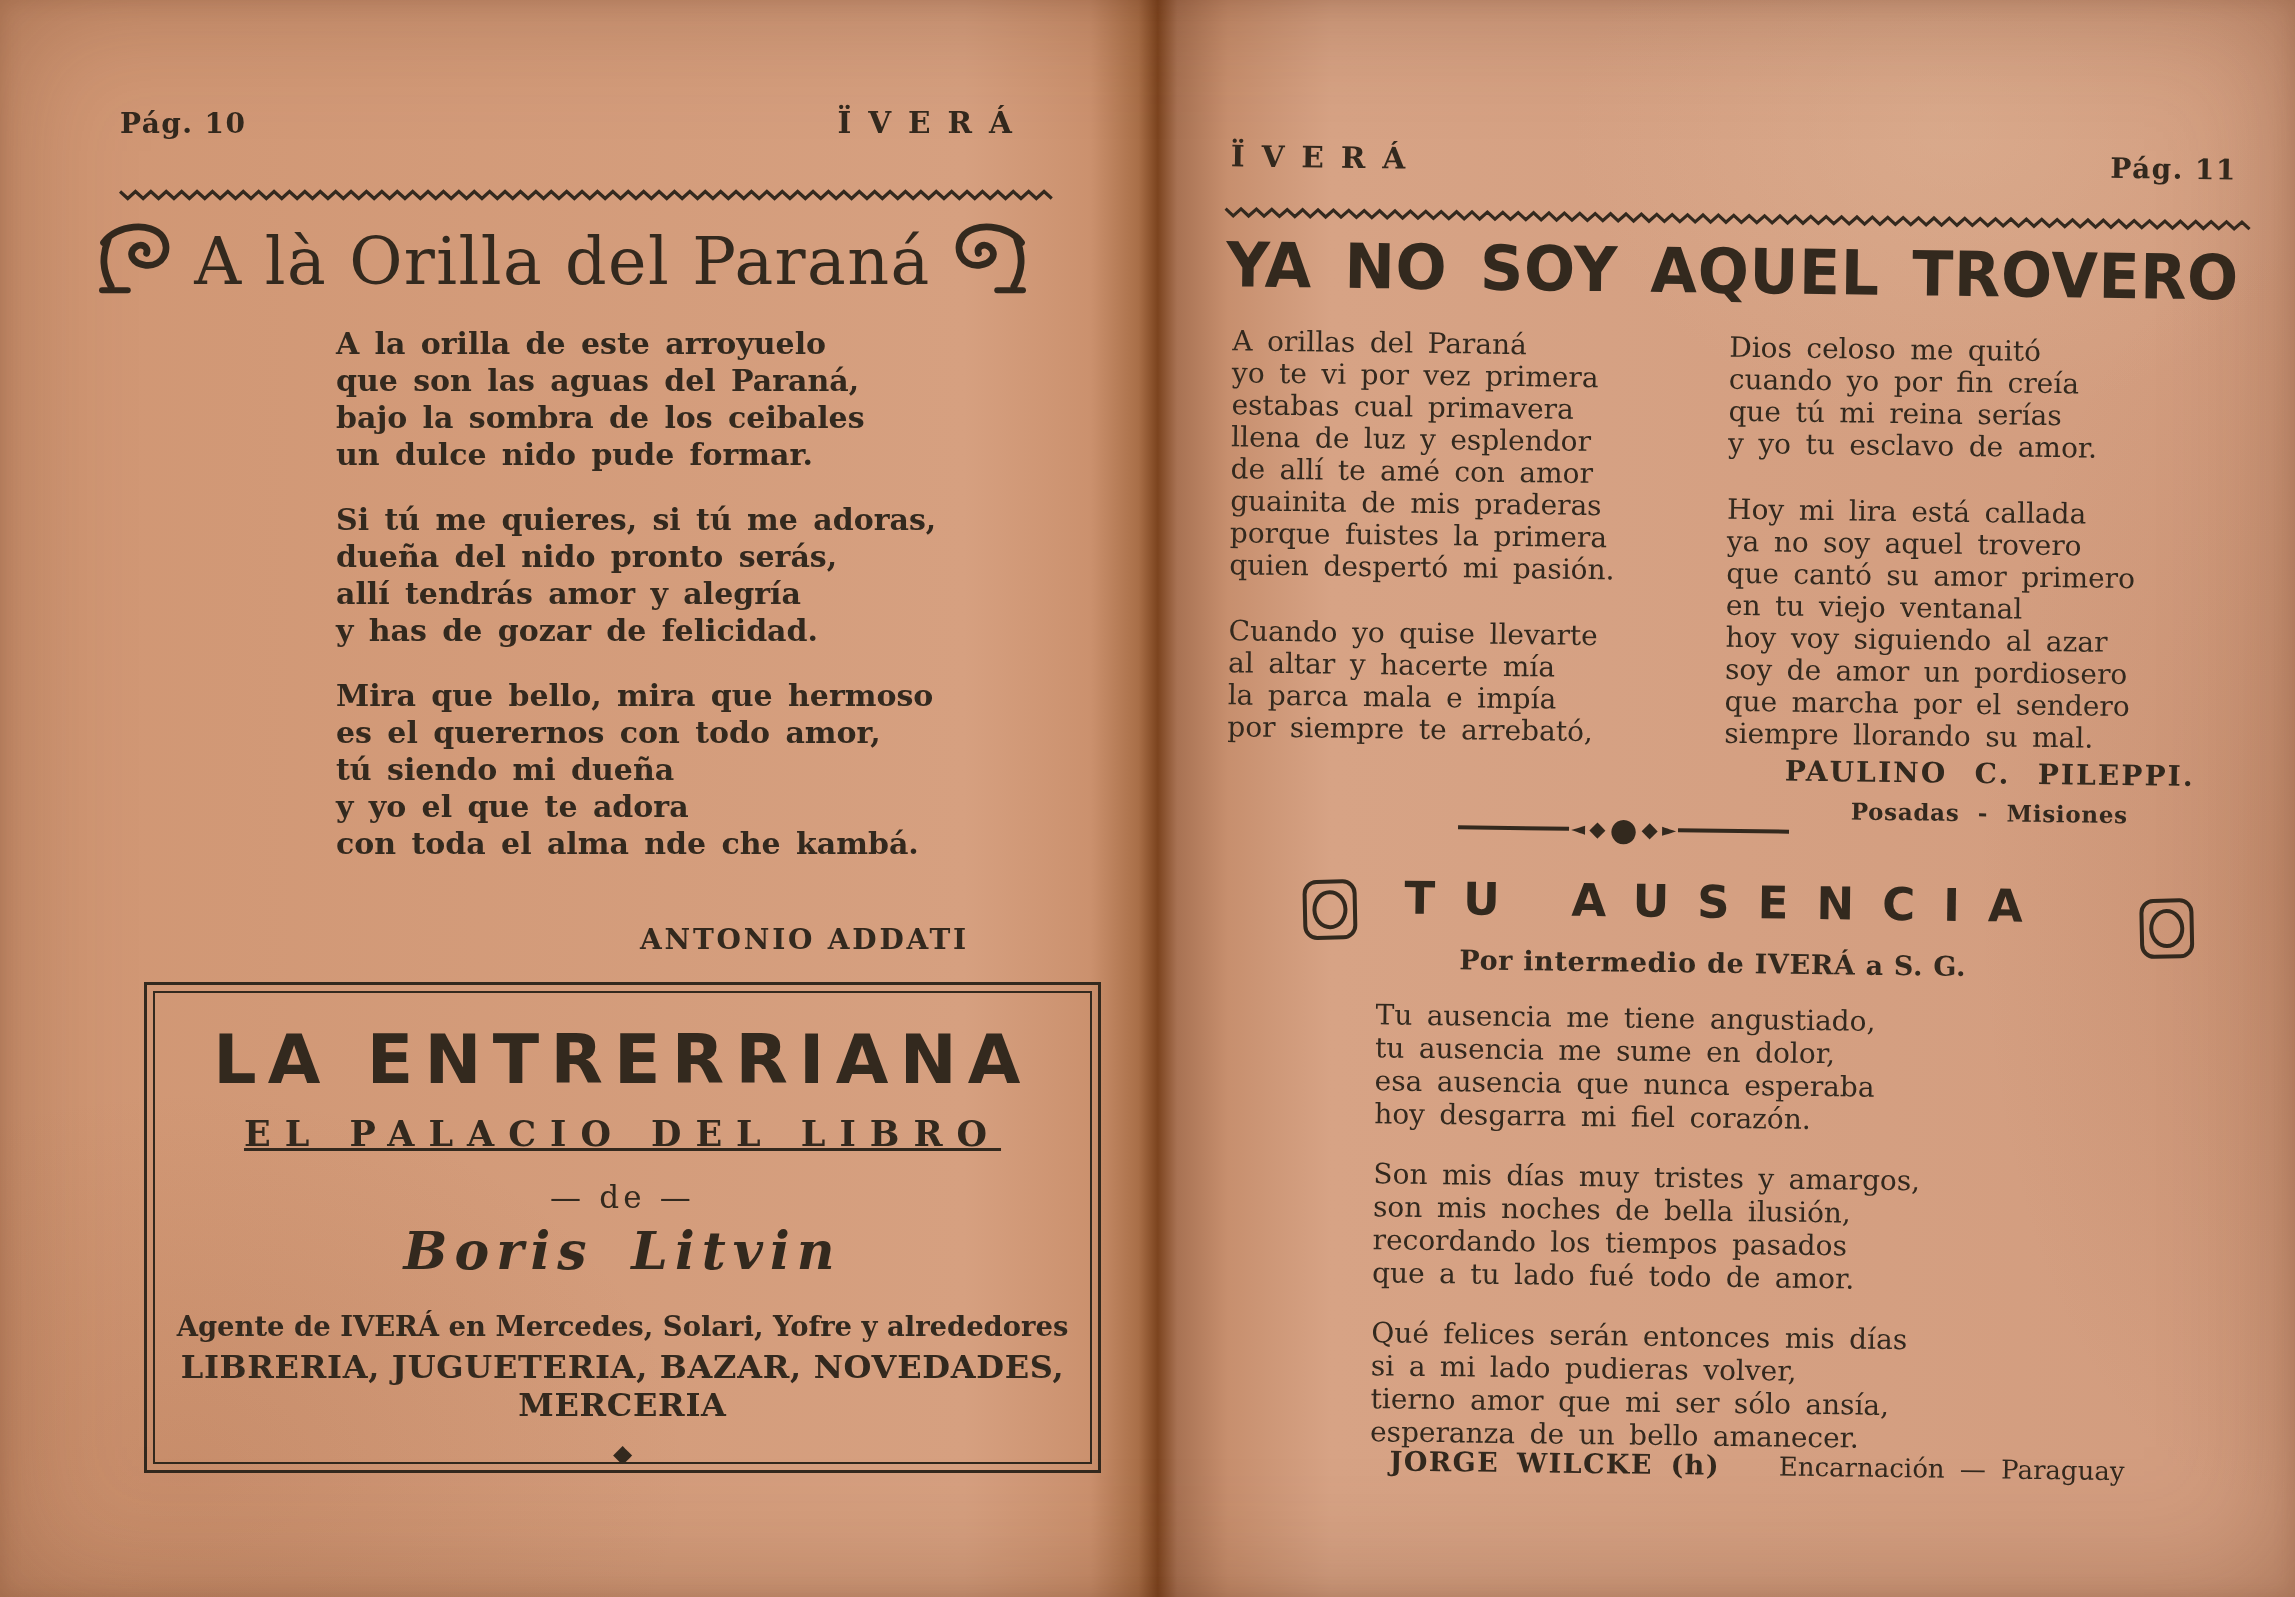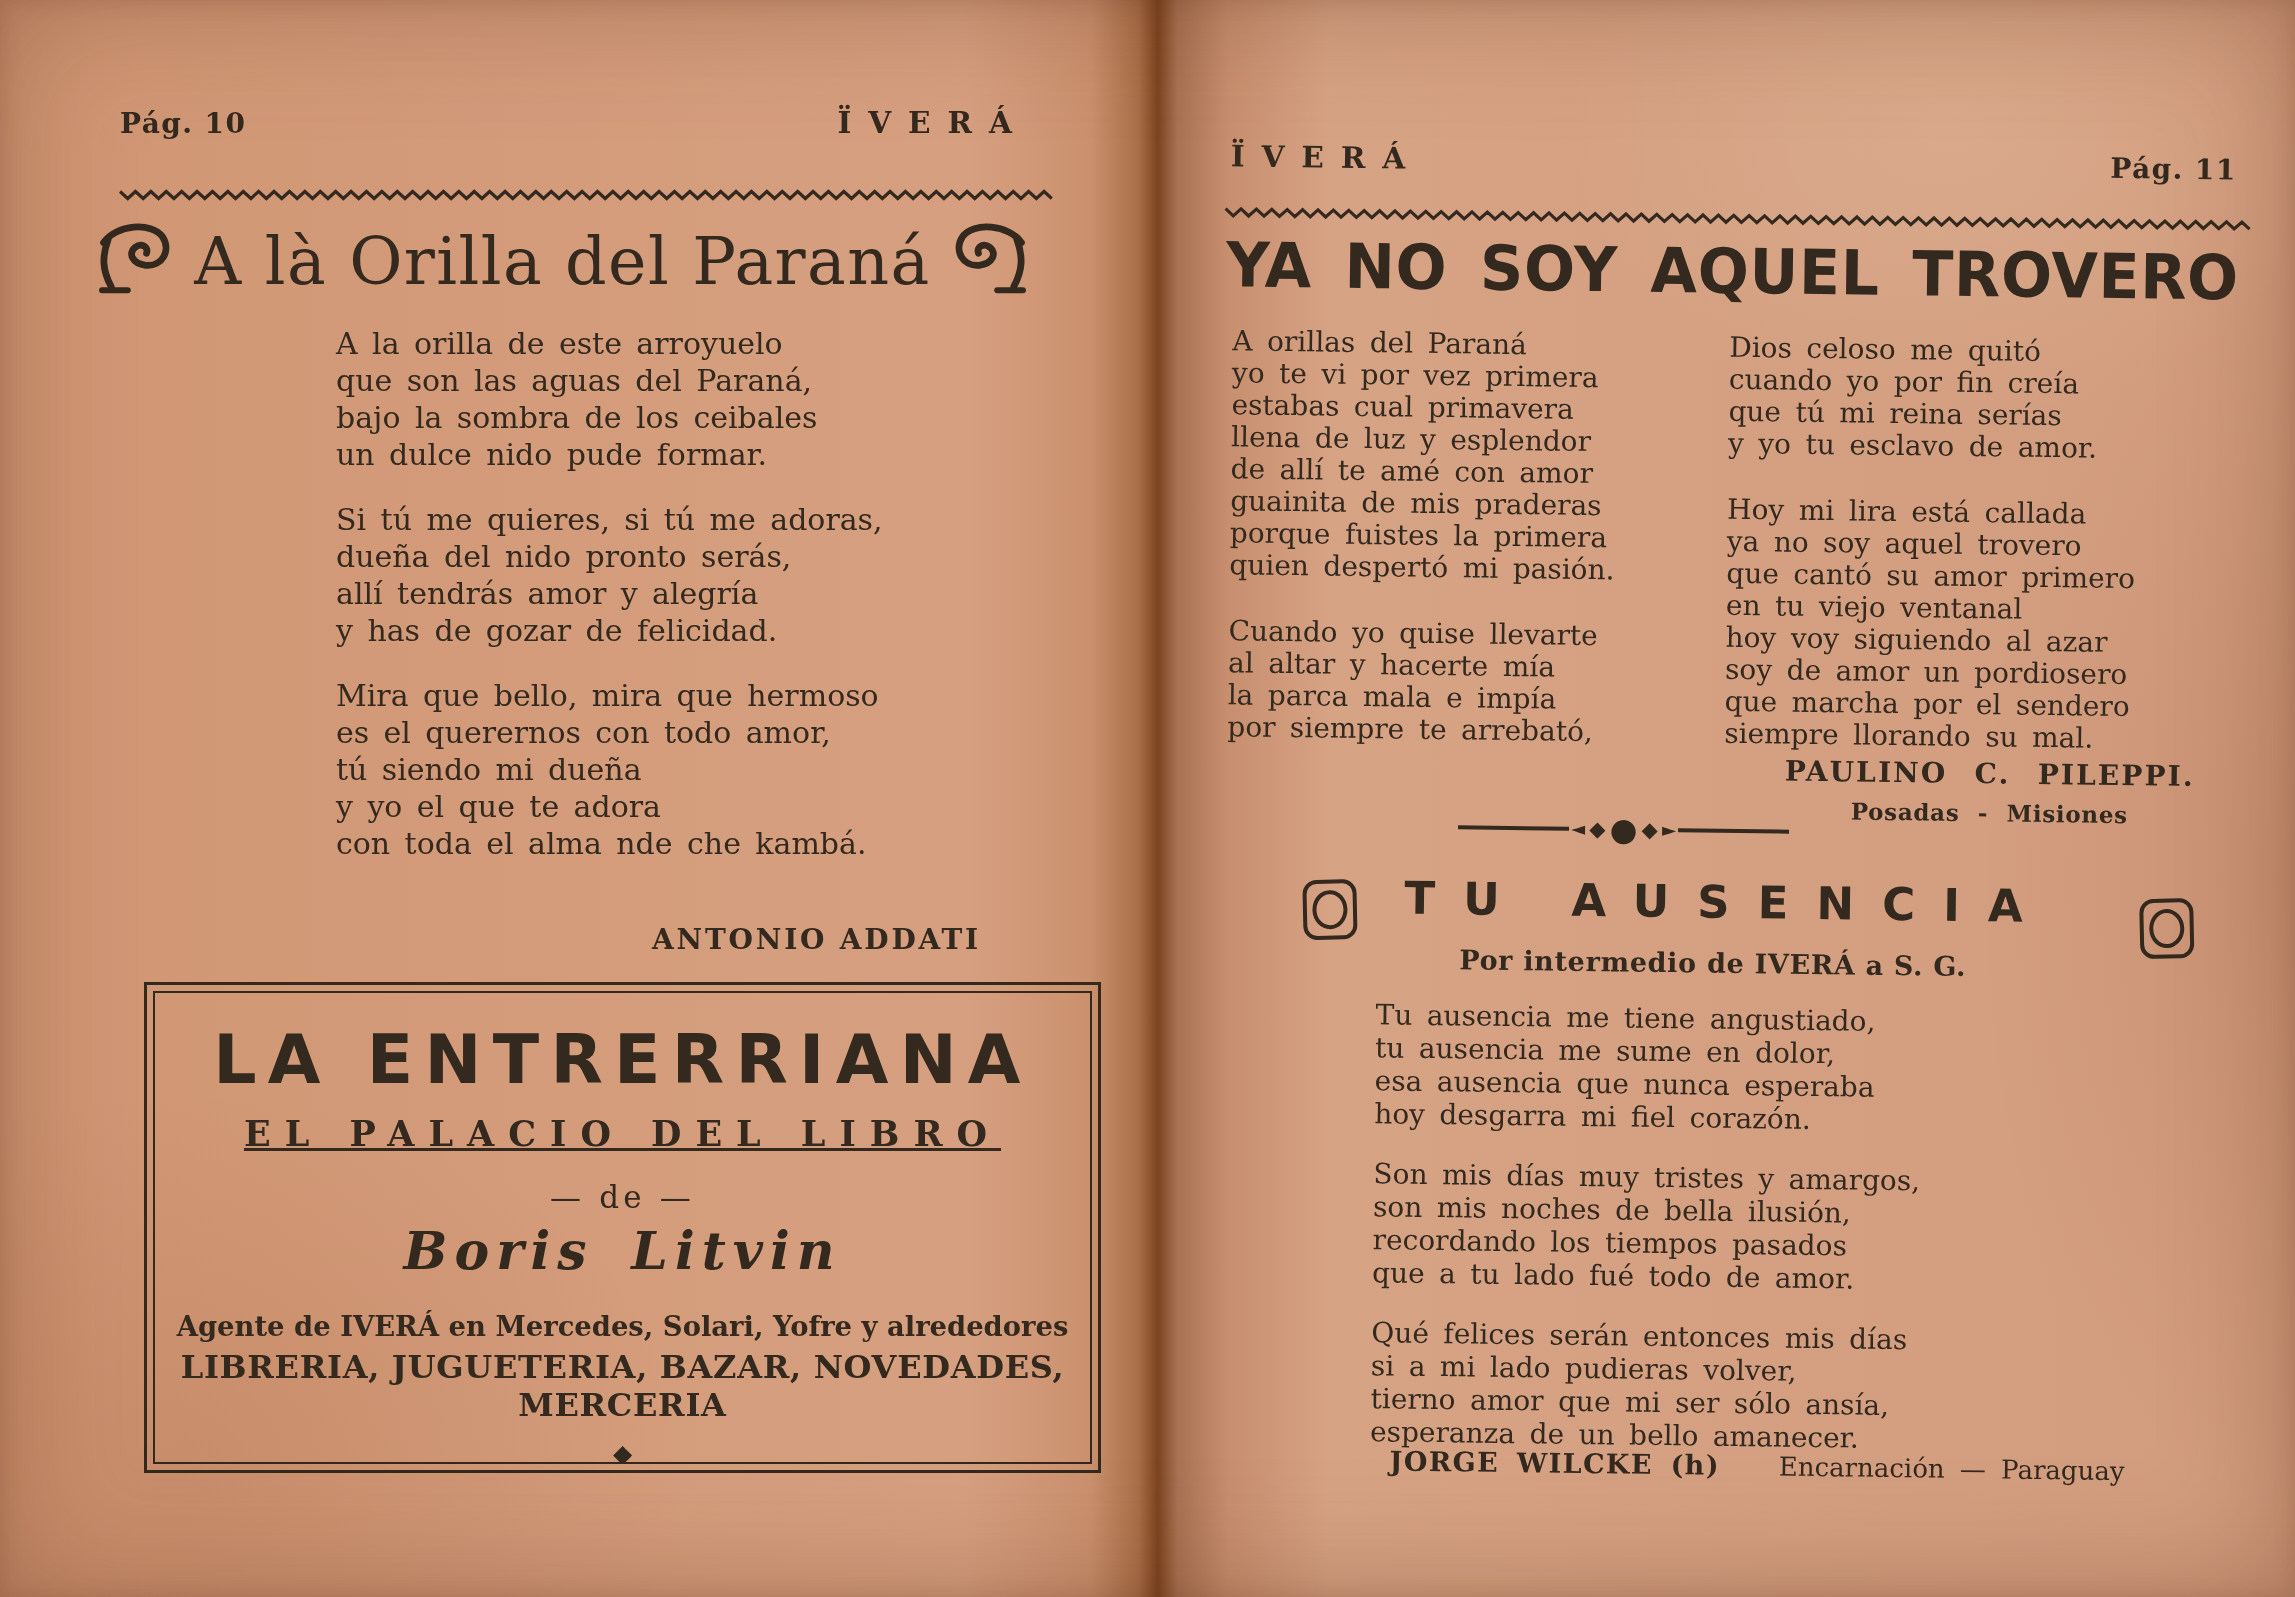--- a/index.html
+++ b/index.html
@@ -34,22 +34,22 @@
   .lp-zz{left:118px;top:188px;}
   .lp-title-row{position:absolute;left:49px;top:212px;width:1027px;height:98px;
     display:flex;align-items:center;justify-content:center;gap:18px;}
   .lp-title{margin:0;font:400 65px "DejaVu Serif",serif;letter-spacing:1.4px;white-space:nowrap;}
   svg.swirl{width:83px;height:83px;}
   svg.swirl path{fill:none;stroke:#33291e;stroke-linecap:round;}
   svg.swirl.flip{transform:scaleX(-1);}
 
   .lp-poem{position:absolute;left:336px;top:325px;font-size:30px;line-height:37px;word-spacing:4.9px;}
   .stanza{margin:0;white-space:pre-line;}
-  .lp-poem .stanza{margin-bottom:28px;}
-  .lp-author{position:absolute;left:348px;top:923px;width:633px;text-align:right;
+  .lp-poem .stanza{margin-bottom:28px;font-weight:bold;}
+  .lp-author{position:absolute;left:336px;top:923px;width:633px;text-align:right;
     font:700 28px "DejaVu Serif",serif;letter-spacing:2.8px;}
 
   .ad-box{position:absolute;left:144px;top:982px;width:951px;height:485px;border:3.5px solid #33291e;}
   .ad-inner{position:absolute;inset:5.6px;border:2.1px solid #33291e;text-align:center;overflow:hidden;}
   .ad-name{margin-top:27px;font:700 68px "DejaVu Sans","Liberation Sans",sans-serif;letter-spacing:11.3px;}
   .ad-subtitle{margin-top:14px;font:700 35px "DejaVu Serif",serif;letter-spacing:14px;text-decoration:underline;}
   .ad-de{margin-top:25px;font:400 31px "DejaVu Serif",serif;letter-spacing:4.2px;}
   .ad-owner{margin-top:5px;font:italic 700 52px "DejaVu Serif",serif;letter-spacing:7px;word-spacing:12.7px;}
   .ad-agent{margin-top:29.5px;font:700 27.4px "DejaVu Serif",serif;}
   .ad-cats{margin-top:5.6px;font:700 32px "DejaVu Serif",serif;letter-spacing:0.7px;}

